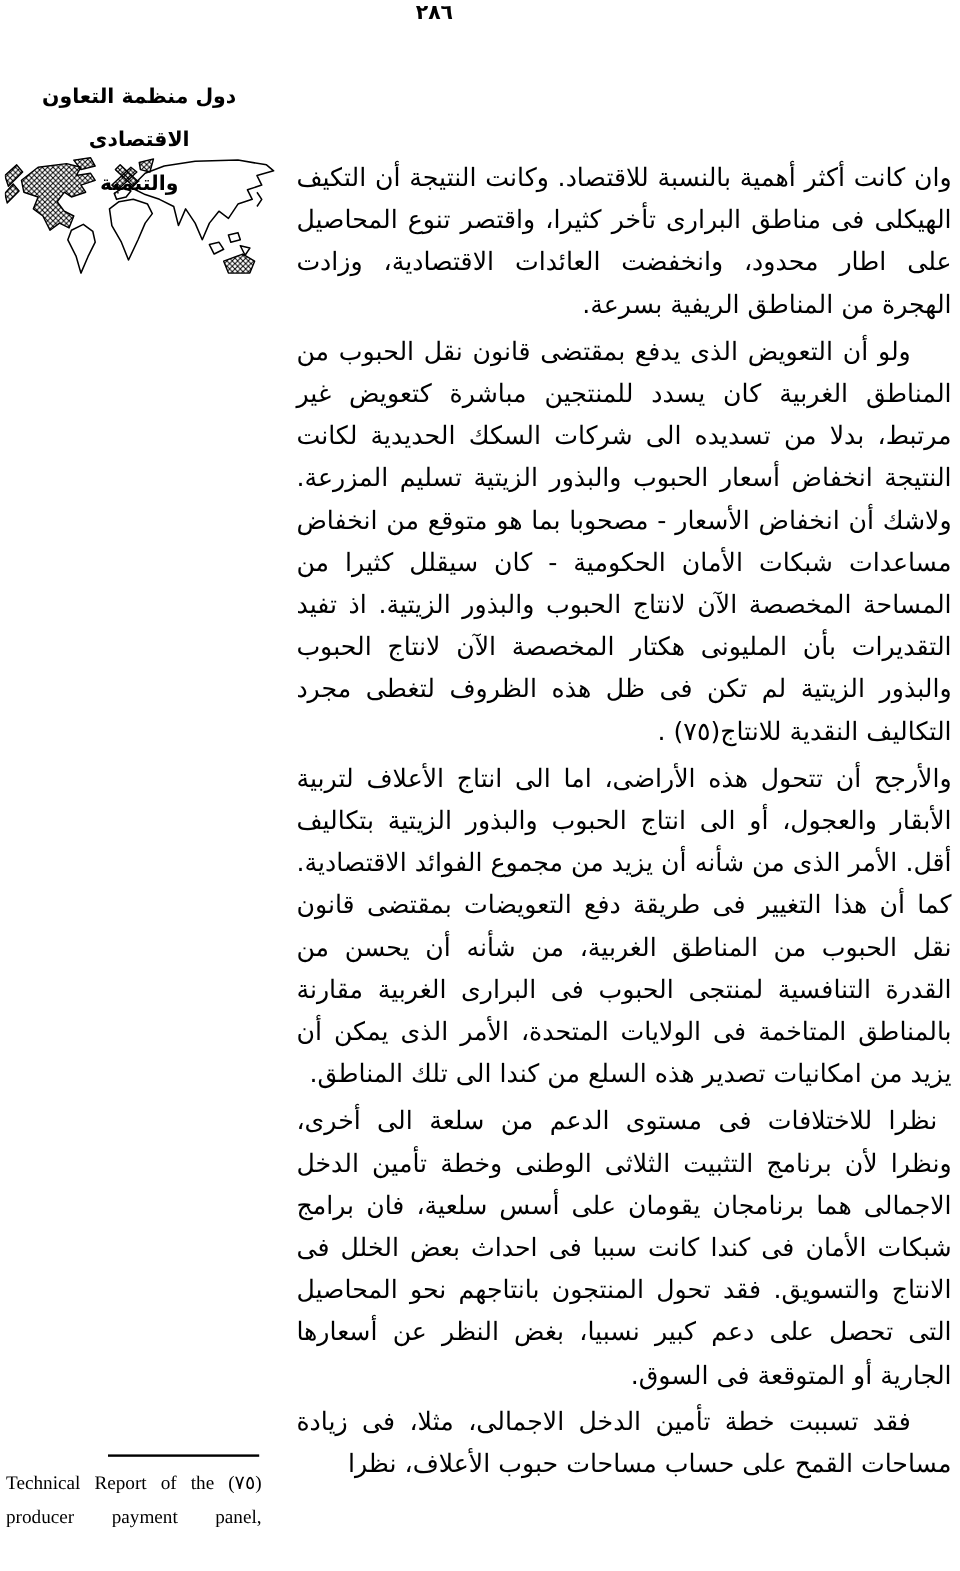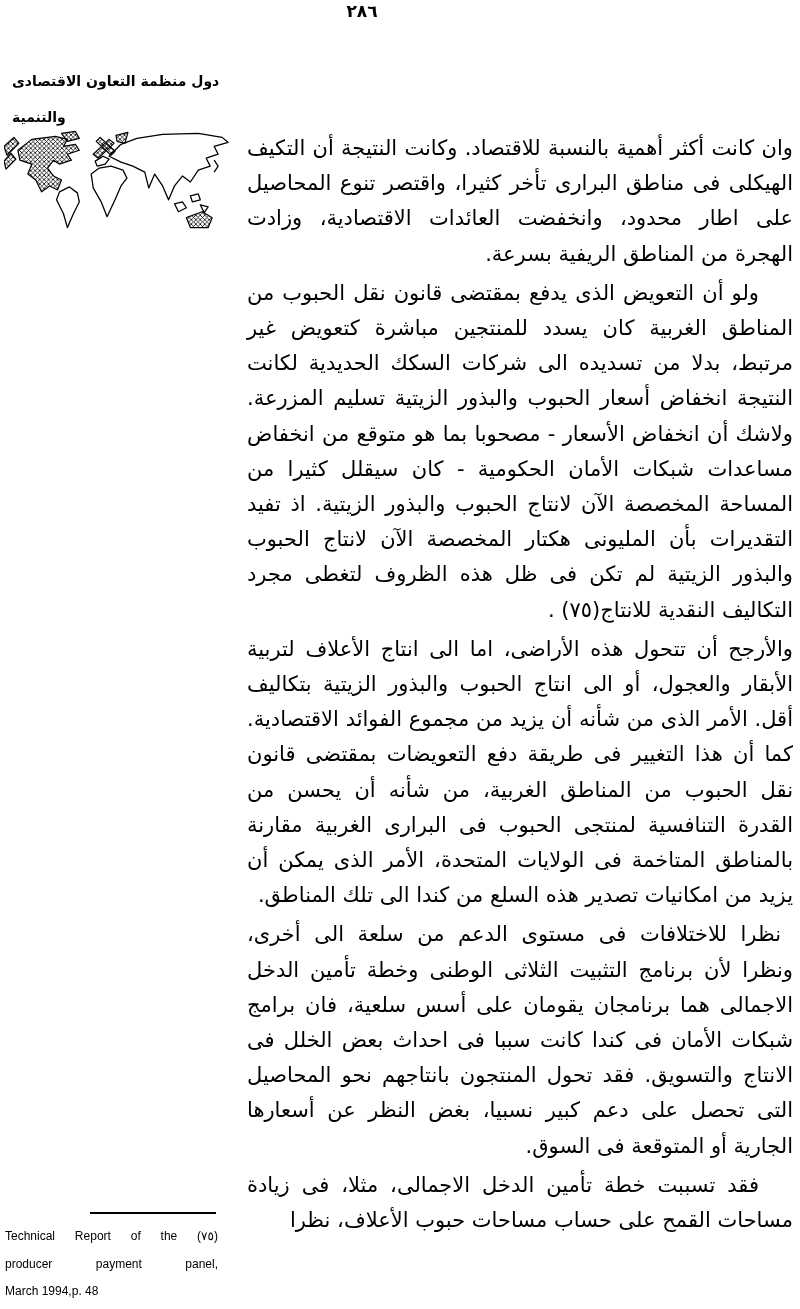--- a/index.html
+++ b/index.html
@@ -24,25 +24,25 @@
     left: 0;
     width: 724px;
     text-align: center;
     font-size: 17px;
     font-weight: bold;
     direction: rtl;
   }
   .margin-note {
     position: absolute;
     top: 63px;
-    left: 12px;
+    left: 0;
     width: 232px;
     direction: rtl;
-    text-align: left;
-    font-size: 14px;
+    text-align: center;
+    font-size: 17px;
     font-weight: 700;
     line-height: 36px;
   }
   .map-wrap {
     position: absolute;
     left: 4px;
     top: 130px;
     width: 228px;
     height: 100px;
   }
@@ -65,22 +65,22 @@
     font-style: italic;
     margin: 22px 44px 6px 0;
     line-height: 35px;
   }
   .footnote {
     position: absolute;
     left: 5px;
     top: 1212px;
     width: 213px;
     direction: ltr;
-    font-family: Liberation Sans, sans-serif;
-    font-size: 12px;
+    font-family: Liberation Serif, serif;
+    font-size: 16px;
     line-height: 27.5px;
   }
   .fn-rule {
     width: 126px;
     margin-left: 85px;
     border: none;
     border-top: 2.5px solid #000;
     margin-bottom: 9px;
   }
   .fn-line.just {
@@ -155,16 +155,15 @@
     <p class="para indent">ولو أن التعويض الذى يدفع بمقتضى قانون نقل الحبوب من المناطق الغربية كان يسدد للمنتجين مباشرة كتعويض غير مرتبط، بدلا من تسديده الى شركات السكك الحديدية لكانت النتيجة انخفاض أسعار الحبوب والبذور الزيتية تسليم المزرعة. ولاشك أن انخفاض الأسعار - مصحوبا بما هو متوقع من انخفاض مساعدات شبكات الأمان الحكومية - كان سيقلل كثيرا من المساحة المخصصة الآن لانتاج الحبوب والبذور الزيتية. اذ تفيد التقديرات بأن المليونى هكتار المخصصة الآن لانتاج الحبوب والبذور الزيتية لم تكن فى ظل هذه الظروف لتغطى مجرد التكاليف النقدية للانتاج(٧٥) .</p>
     <p class="para">والأرجح أن تتحول هذه الأراضى، اما الى انتاج الأعلاف لتربية الأبقار والعجول، أو الى انتاج الحبوب والبذور الزيتية بتكاليف أقل. الأمر الذى من شأنه أن يزيد من مجموع الفوائد الاقتصادية. كما أن هذا التغيير فى طريقة دفع التعويضات بمقتضى قانون نقل الحبوب من المناطق الغربية، من شأنه أن يحسن من القدرة التنافسية لمنتجى الحبوب فى البرارى الغربية مقارنة بالمناطق المتاخمة فى الولايات المتحدة، الأمر الذى يمكن أن يزيد من امكانيات تصدير هذه السلع من كندا الى تلك المناطق.</p>
     <p class="para indent-sm">نظرا للاختلافات فى مستوى الدعم من سلعة الى أخرى، ونظرا لأن برنامج التثبيت الثلاثى الوطنى وخطة تأمين الدخل الاجمالى هما برنامجان يقومان على أسس سلعية، فان برامج شبكات الأمان فى كندا كانت سببا فى احداث بعض الخلل فى الانتاج والتسويق. فقد تحول المنتجون بانتاجهم نحو المحاصيل التى تحصل على دعم كبير نسبيا، بغض النظر عن أسعارها الجارية أو المتوقعة فى السوق.</p>
     <p class="para indent">فقد تسببت خطة تأمين الدخل الاجمالى، مثلا، فى زيادة مساحات القمح على حساب مساحات حبوب الأعلاف، نظرا</p>
   </main>
 
   <footer class="footnote">
     <div class="fn-rule"></div>
     <div class="fn-line just">Technical Report of the (٧٥)</div>
     <div class="fn-line just">producer payment panel,</div>
-    <div class="fn-line">March 1994,p. 48</div>
   </footer>
 
 </div>
 
 </body></html>

